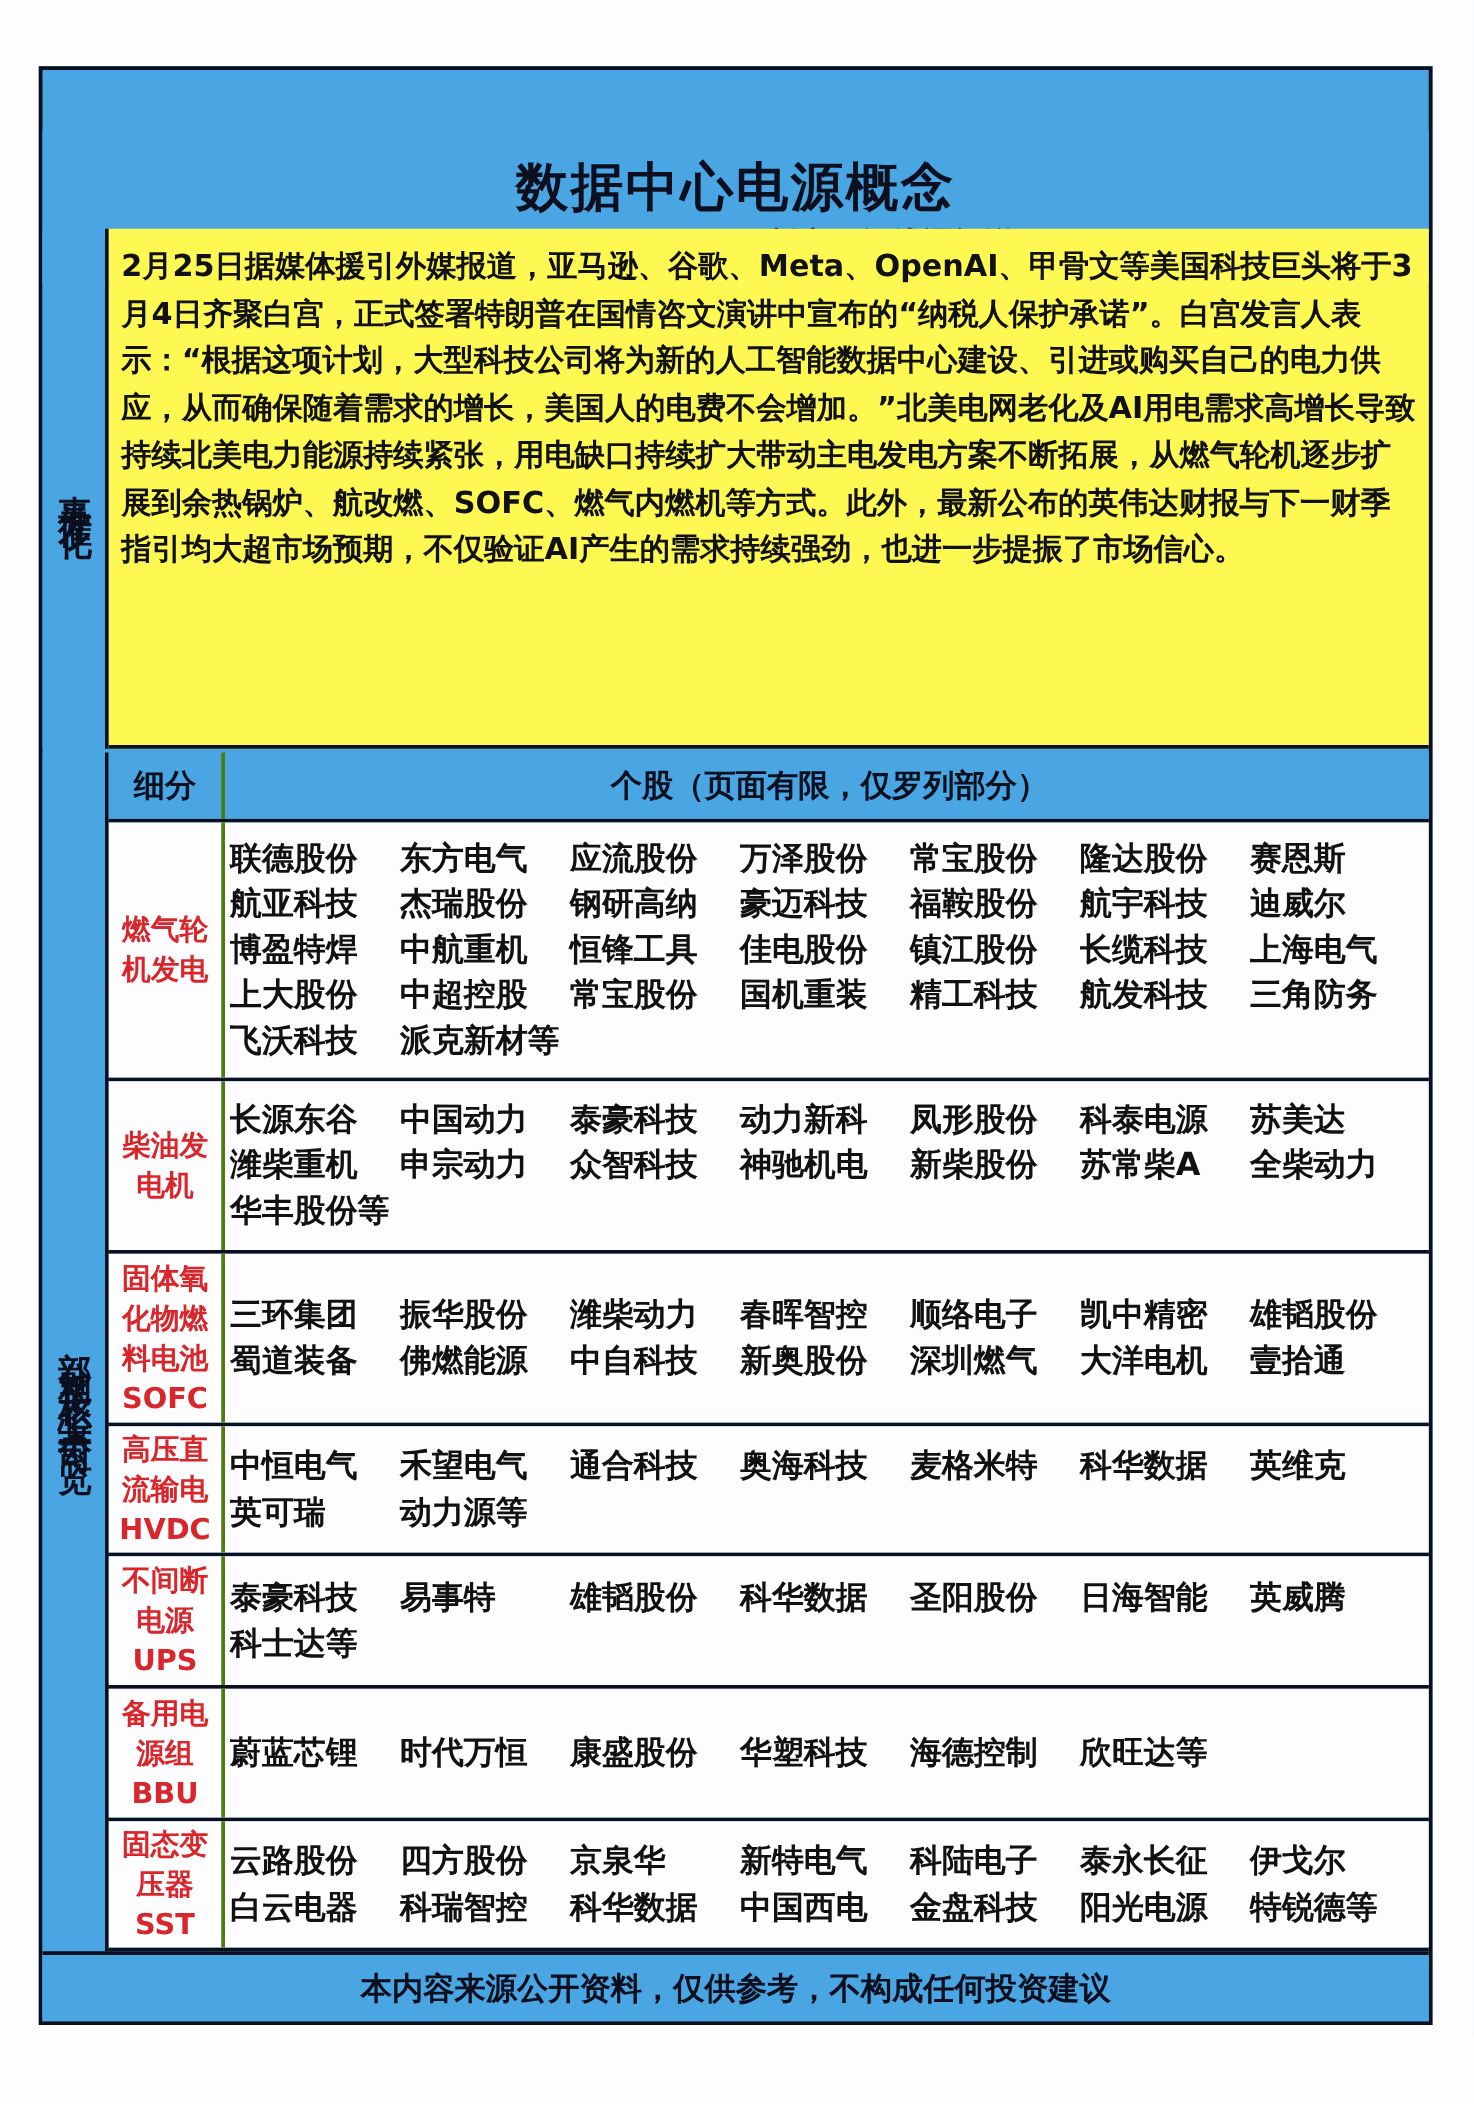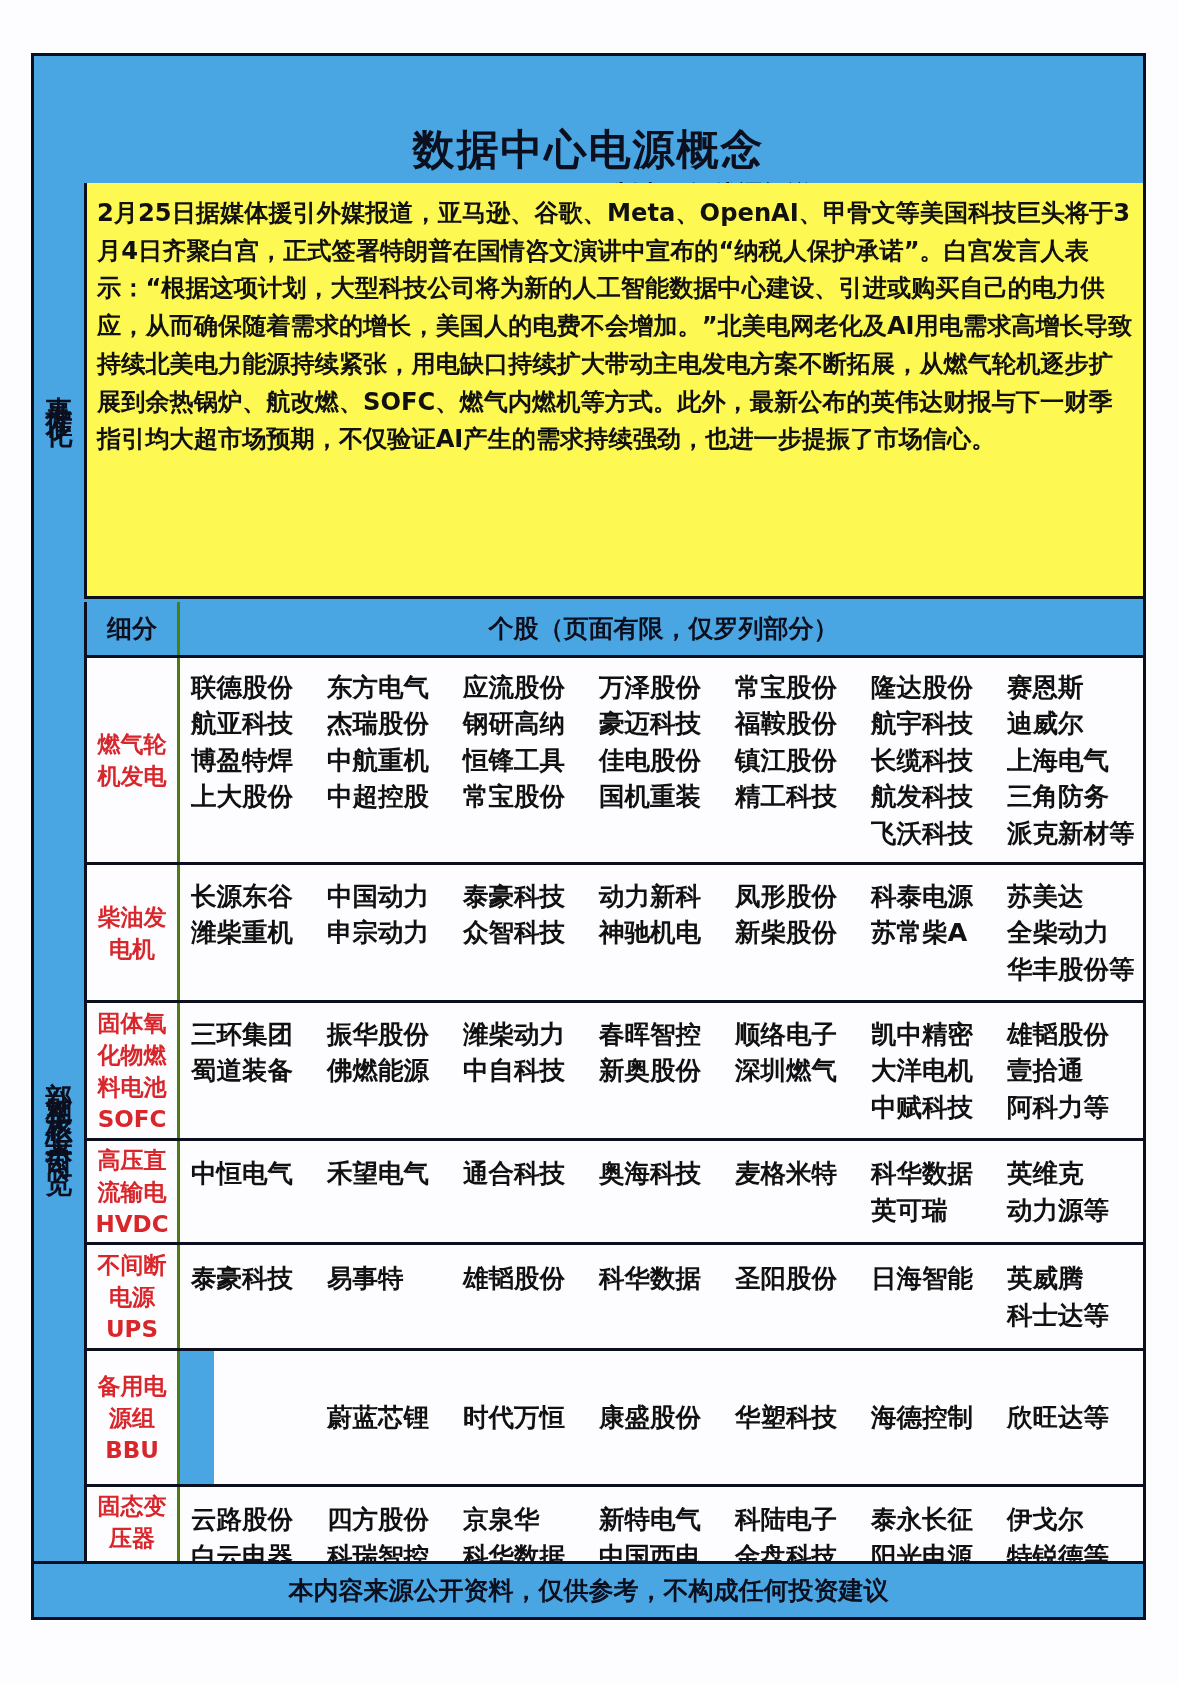--- a/index.html
+++ b/index.html
@@ -28,21 +28,21 @@
   .row.head { background: #4aa5e3; height: 56px; }
   .cat { width: 93px; flex: none; border-right: 3px solid #4d7c0f; display: flex;
          align-items: center; justify-content: center; text-align: center; box-sizing: border-box;
          background: #fdfdff; color: #d8262b; font-weight: bold; font-size: 23px; line-height: 32px; padding: 0 2px; }
   .row.head .cat { background: #4aa5e3; color: #0b0f1e; font-size: 25px; }
   .stocks { flex: 1; background: #fdfdff; display: flex; flex-direction: column;
             justify-content: center; padding: 0 0 0 4px; box-sizing: border-box; }
   .row.head .stocks { background: #4aa5e3; align-items: center; font-size: 25px;
                       font-weight: bold; color: #0b0f1e; }
   .stock-line { display: flex; font-size: 25.5px; font-weight: bold; color: #111;
-                line-height: 36.5px; white-space: nowrap; justify-content: flex-end; }
+                line-height: 36.5px; white-space: nowrap; }
   .stock { width: 136px; flex: none; }
   .footer { position: absolute; left: 0; right: 0; bottom: 0; height: 53px; border-top: 3px solid #0b0f1e;
             background: #4aa5e3; display: flex; align-items: center; justify-content: center;
             font-size: 25px; font-weight: bold; color: #0b0f1e; }
 </style>
 </head>
 <body>
 
 <div class="frame">
   <div class="header">
@@ -149,24 +149,20 @@
           </div>
           <div class="stock-line">
             <span class="stock">蜀道装备</span>
             <span class="stock">佛燃能源</span>
             <span class="stock">中自科技</span>
             <span class="stock">新奥股份</span>
             <span class="stock">深圳燃气</span>
             <span class="stock">大洋电机</span>
             <span class="stock">壹拾通</span>
           </div>
-          <div class="stock-line">
-            <span class="stock">中赋科技</span>
-            <span class="stock">阿科力等</span>
-          </div>
         </div>
       </div>
       <div class="row" style="height: 104px;">
         <div class="cat">高压直流输电HVDC</div>
         <div class="stocks">
           <div class="stock-line">
             <span class="stock">中恒电气</span>
             <span class="stock">禾望电气</span>
             <span class="stock">通合科技</span>
             <span class="stock">奥海科技</span>
@@ -190,21 +186,21 @@
             <span class="stock">科华数据</span>
             <span class="stock">圣阳股份</span>
             <span class="stock">日海智能</span>
             <span class="stock">英威腾</span>
           </div>
           <div class="stock-line">
             <span class="stock">科士达等</span>
           </div>
         </div>
       </div>
-      <div class="row" style="height: 136px; gap: 34px;">
+      <div class="row" style="height: 106px;">
         <div class="cat">备用电源组BBU</div>
         <div class="stocks">
           <div class="stock-line">
             <span class="stock">蔚蓝芯锂</span>
             <span class="stock">时代万恒</span>
             <span class="stock">康盛股份</span>
             <span class="stock">华塑科技</span>
             <span class="stock">海德控制</span>
             <span class="stock">欣旺达等</span>
           </div>

